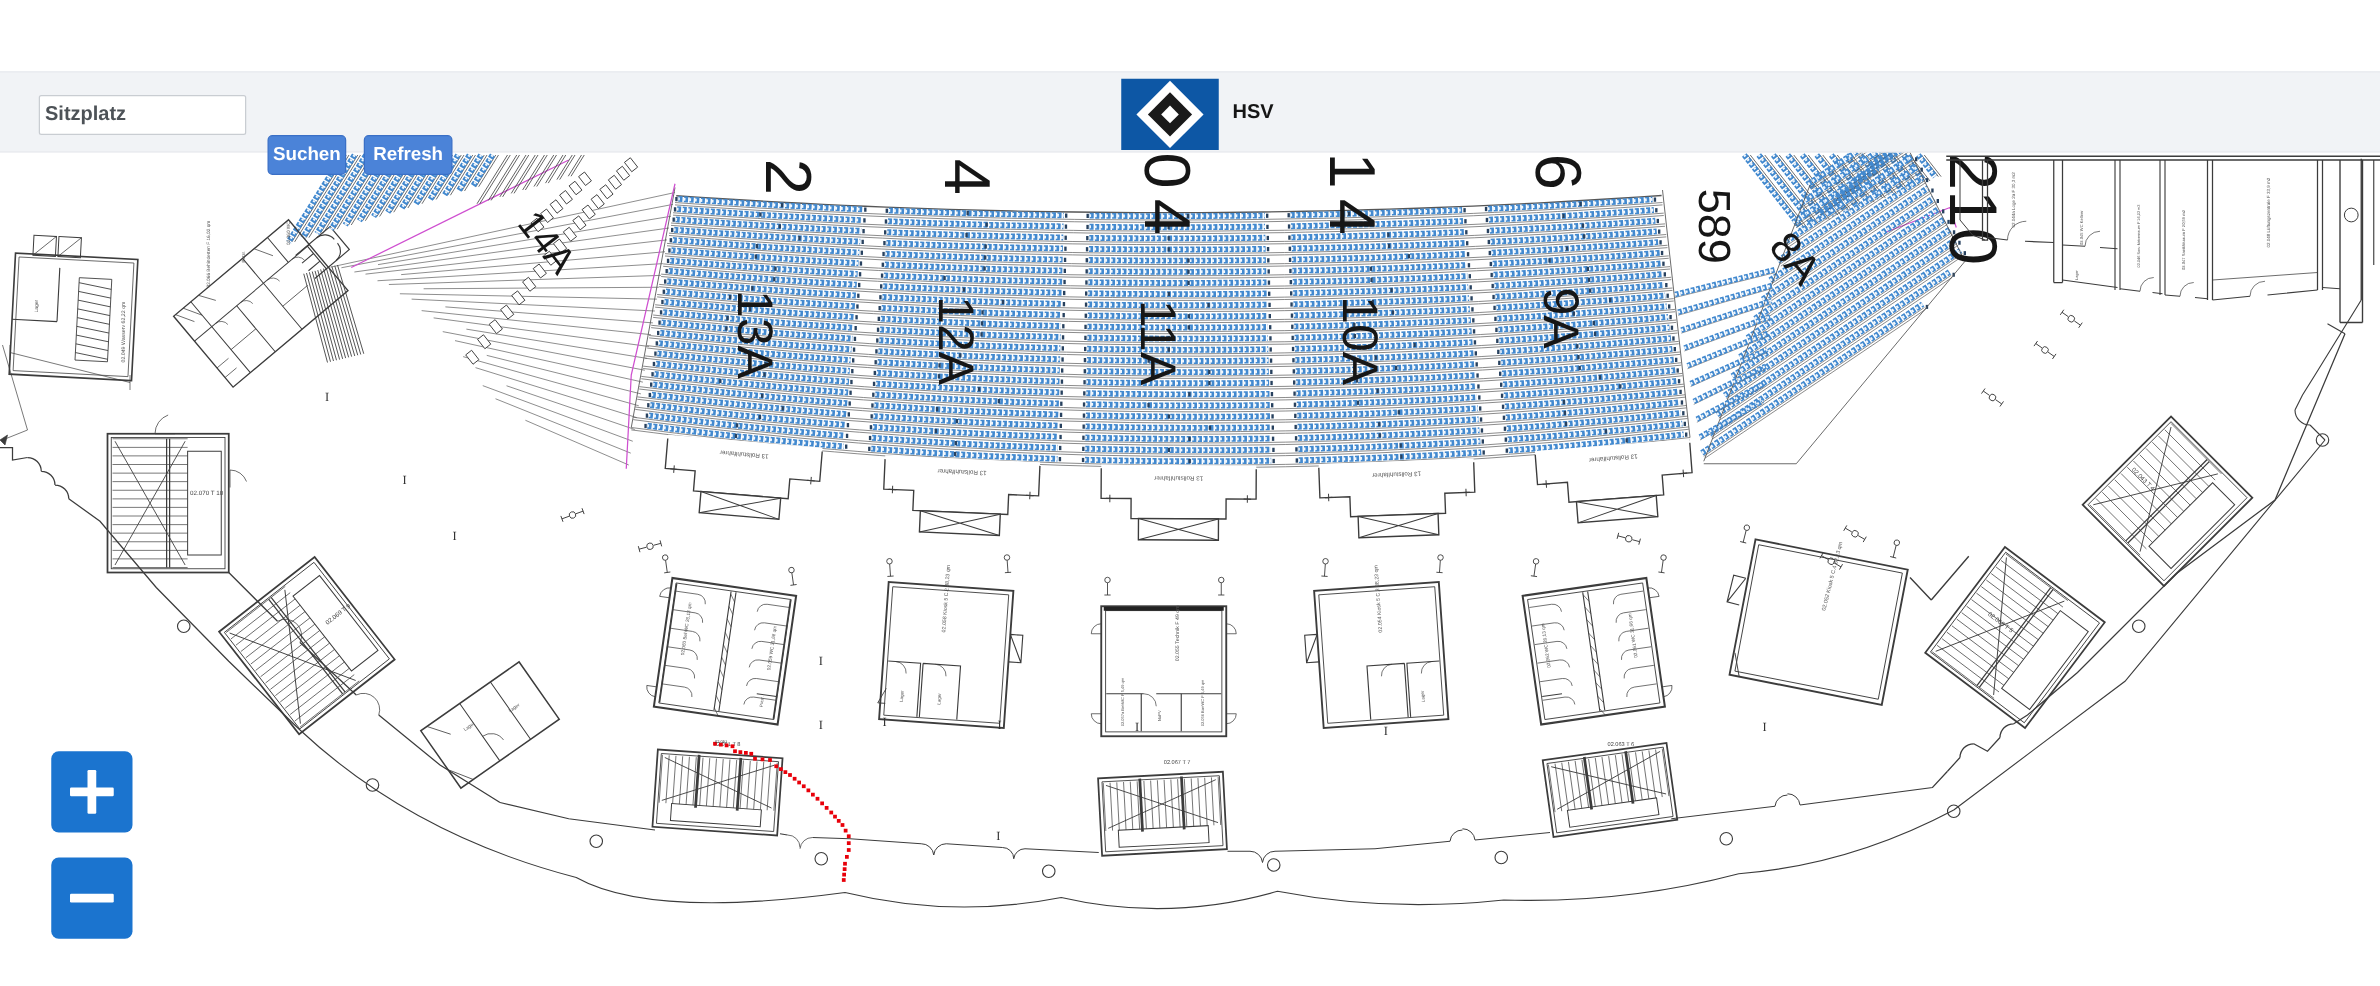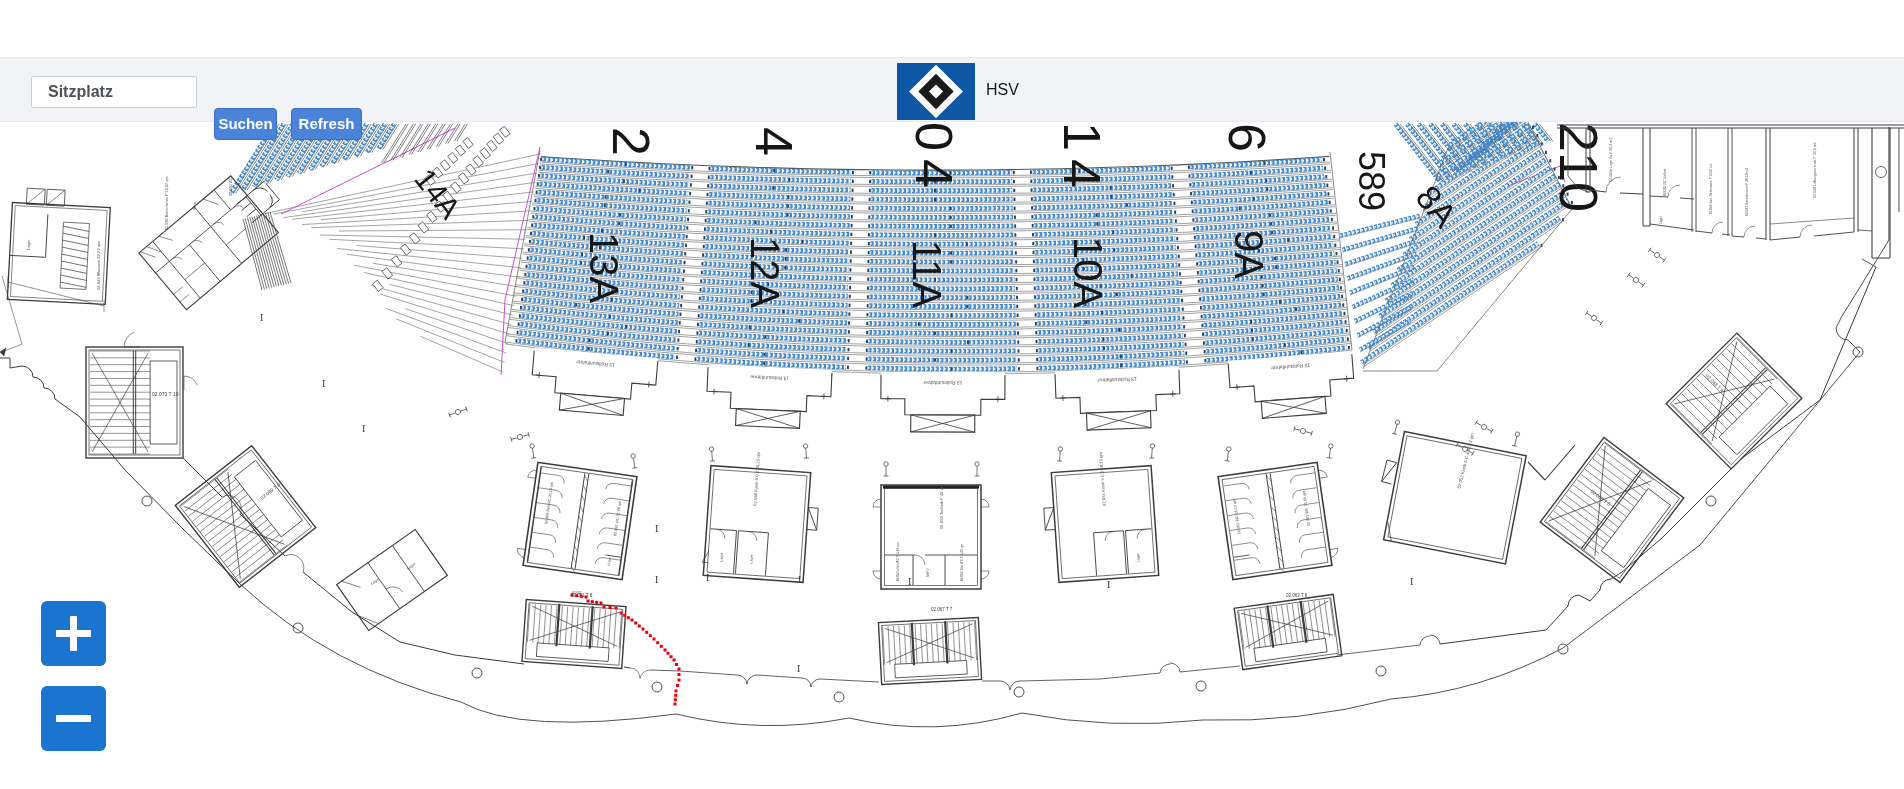--- a/index.html
+++ b/index.html
@@ -1,22 +1,22 @@
 <!DOCTYPE html>
 <html><head>
 <meta charset="utf-8">
 <style>
 html,body{margin:0;padding:0;background:#fff;width:1904px;height:789px;overflow:hidden;font-family:"Liberation Sans",sans-serif;}
 #stage{position:relative;width:1904px;height:789px;}
 #plan{position:absolute;left:0;top:0;}
 #toolbar{position:absolute;left:0;top:57px;width:1904px;height:65px;background:#f1f3f6;border-top:1px solid #e7eaee;border-bottom:1px solid #e7eaee;box-sizing:border-box;}
-#searchbox{position:absolute;left:31px;top:76px;width:166px;height:32px;box-sizing:border-box;background:#fff;border:1px solid #c9cdd2;border-radius:2px;font-size:16px;font-weight:600;color:#4d5257;line-height:30px;padding-left:16px;}
+#searchbox{position:absolute;left:31px;top:76px;width:166px;height:32px;box-sizing:border-box;background:#fff;border:1px solid #c9cdd2;border-radius:2px;font-size:16px;font-weight:600;color:#4d5257;line-height:30px;padding-left:4px;}
 .btn{position:absolute;top:76px;height:32px;box-sizing:border-box;background:#4b83d8;border:1px solid #3a6fc6;border-radius:4px;color:#fff;font-size:15px;font-weight:700;text-align:center;line-height:30px;margin-top:32px;}
 #logo{position:absolute;left:897px;top:63px;width:78px;height:57px;background:#0d57a5;}
-#hsvtext{position:absolute;left:986px;top:81px;font-size:16px;font-weight:400;color:#151515;}
+#hsvtext{position:absolute;left:986px;top:81px;font-size:16px;font-weight:700;color:#151515;}
 .zbtn{position:absolute;left:41px;width:65px;height:65px;background:#1b74cf;border-radius:6px;color:#fff;}
 </style>
 </head>
 <body>
 <div id="stage">
 
 <svg id="plan" width="1904" height="789" viewBox="0 0 1904 789">
 
 <rect x="0" y="0" width="1904" height="789" fill="#ffffff"></rect>
 

